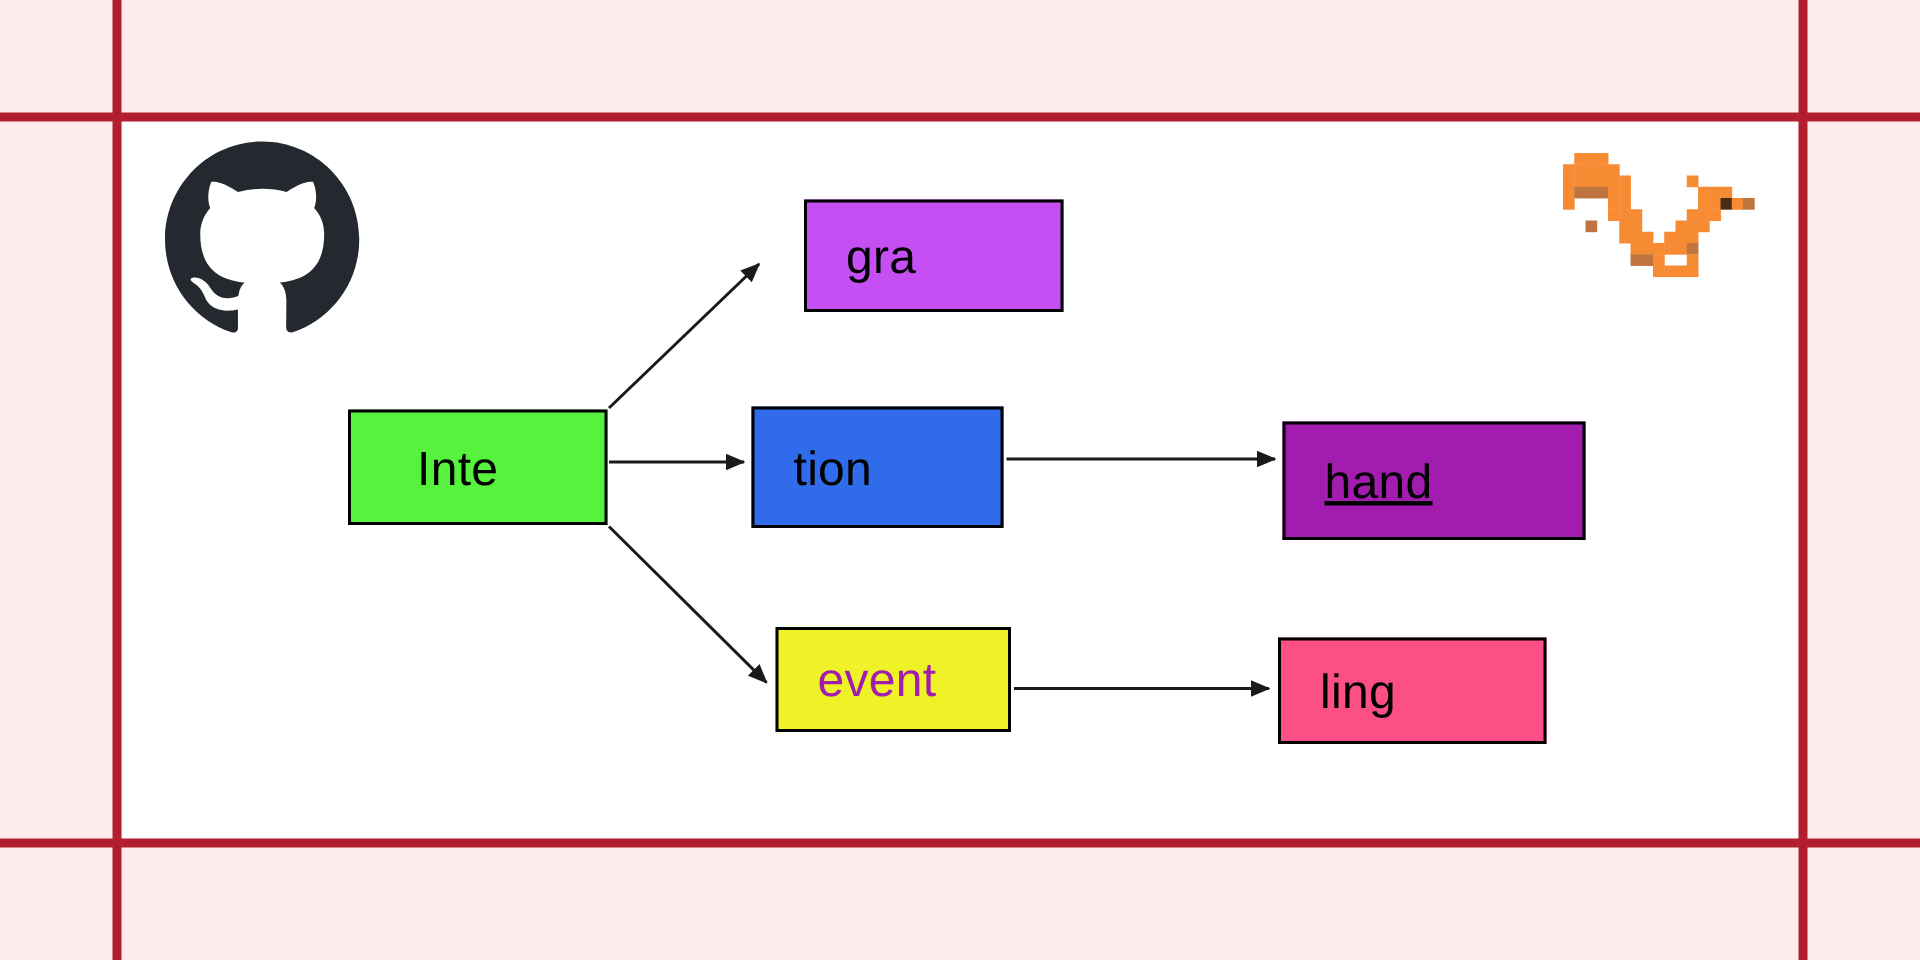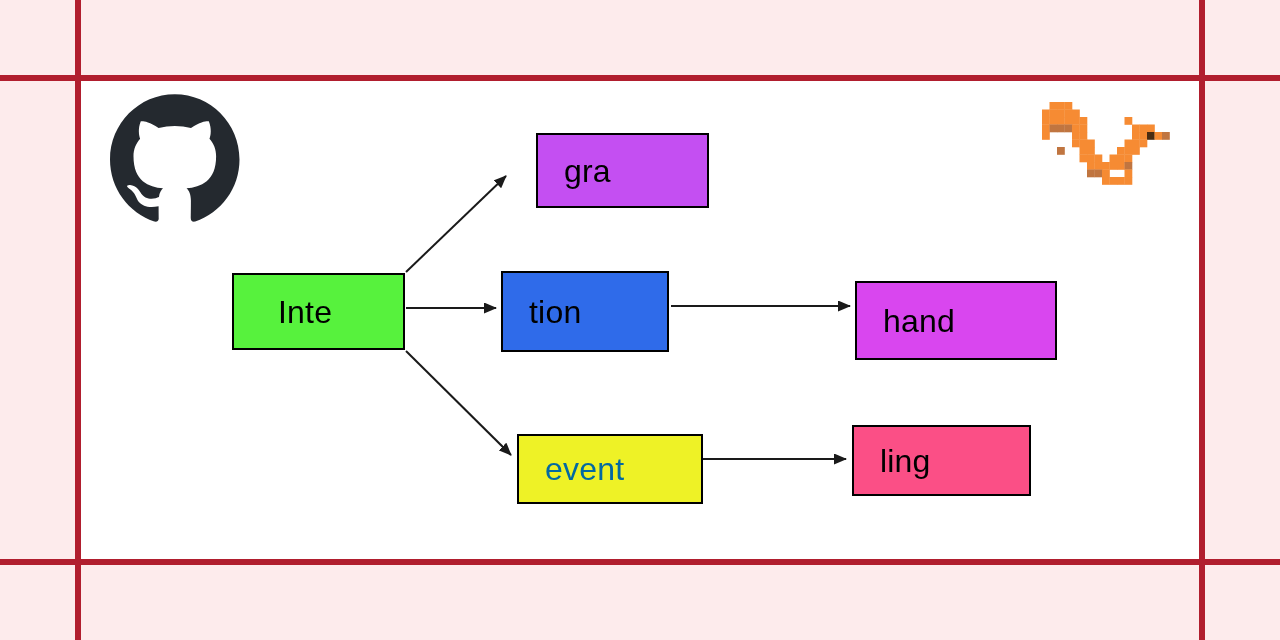--- a/index.html
+++ b/index.html
@@ -118,17 +118,17 @@
   <line x1="406" y1="272" x2="506" y2="176" stroke="#1a1a1a" stroke-width="2" marker-end="url(#ah)"></line>
       <line x1="406" y1="308" x2="496" y2="308" stroke="#1a1a1a" stroke-width="2" marker-end="url(#ah)"></line>
       <line x1="406" y1="351" x2="511" y2="455" stroke="#1a1a1a" stroke-width="2" marker-end="url(#ah)"></line>
       <line x1="671" y1="306" x2="850" y2="306" stroke="#1a1a1a" stroke-width="2" marker-end="url(#ah)"></line>
       <line x1="676" y1="459" x2="846" y2="459" stroke="#1a1a1a" stroke-width="2" marker-end="url(#ah)"></line>
     </svg>
 
   <div class="node" style="left: 232px; top: 273px; width: 173px; height: 77px; background: rgb(87, 242, 61); border-color: rgb(0, 0, 0); color: rgb(0, 0, 0); padding-left: 44px;">Inte</div>
   <div class="node" style="left: 511px; top: 133px; width: 173px; height: 75px; background: rgb(196, 79, 242); border-color: rgb(0, 0, 0); color: rgb(0, 0, 0); margin-left: 25px;">gra</div>
   <div class="node" style="left: 501px; top: 271px; width: 168px; height: 81px; background: rgb(47, 107, 234); border-color: rgb(0, 0, 0); color: rgb(0, 0, 0); text-align: right;">tion</div>
-  <div class="node" style="left: 517px; top: 434px; width: 186px; height: 70px; background: rgb(238, 242, 38); border-color: rgb(0, 0, 0); color: #0369a1;">event</div>
-  <div class="node" style="left: 855px; top: 281px; width: 202px; height: 79px; background: #d946ef; border-color: rgb(0, 0, 0); color: rgb(0, 0, 0);">hand</div>
+  <div class="node" style="left: 517px; top: 418px; width: 157px; height: 70px; background: rgb(238, 242, 38); border-color: rgb(0, 0, 0); color: #a21caf;">event</div>
+  <div class="node" style="left: 855px; top: 281px; width: 202px; height: 79px; background: #a21caf; border-color: rgb(0, 0, 0); color: rgb(0, 0, 0); text-decoration: underline;">hand</div>
   <div class="node" style="left: 852px; top: 425px; width: 179px; height: 71px; background: rgb(251, 79, 134); border-color: rgb(0, 0, 0); color: rgb(0, 0, 0);">ling</div>
 
 </div>
 
 </body></html>

